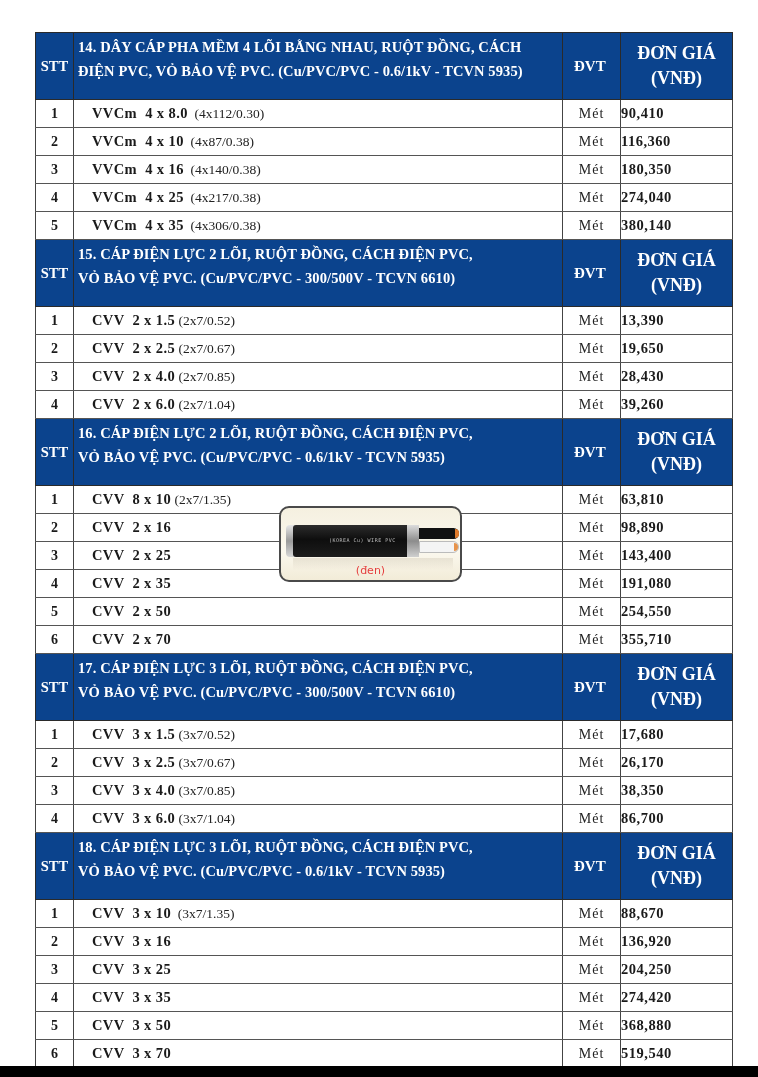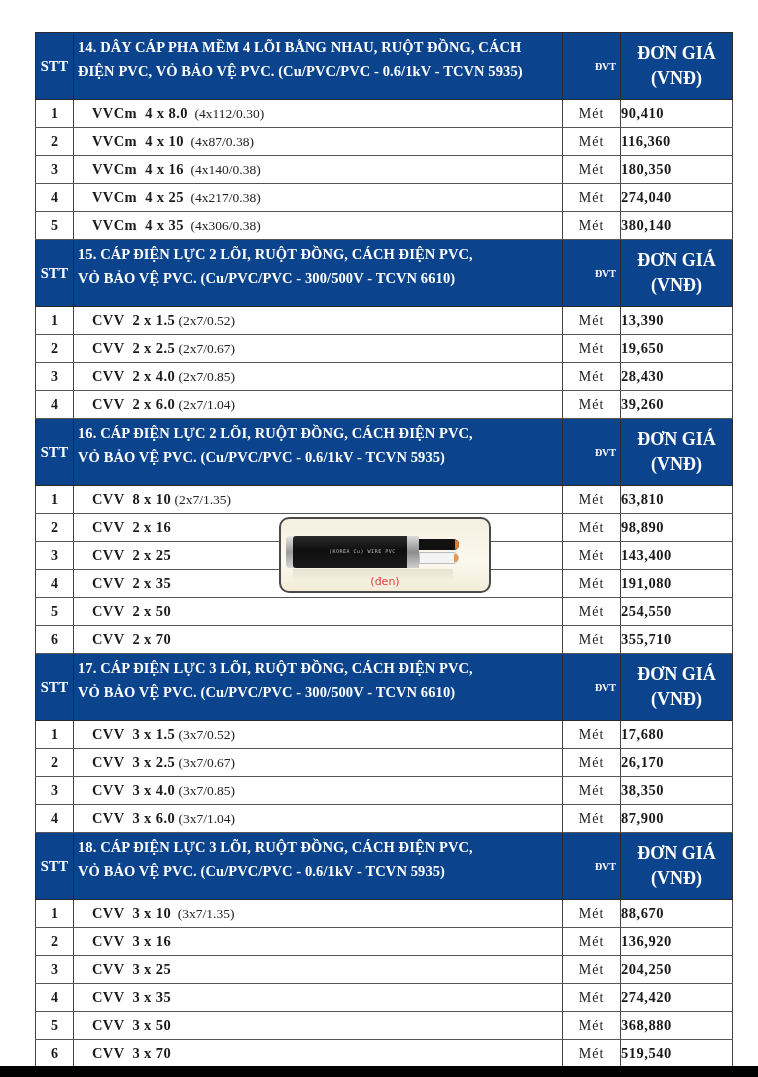--- a/index.html
+++ b/index.html
@@ -26,34 +26,34 @@
     background: #0b438d; color: #ffffff;
     font-weight: bold; font-family: "Liberation Serif", "DejaVu Serif", serif;
     height: 56px; border-color: #2a2a2a;
   }
   .sec-head.first th { height: 54px; }
   .sec-head th.h-stt { font-size: 14.5px; text-align: center; padding: 0; }
   .sec-head th.h-title {
     text-align: left; font-size: 14.5px; line-height: 24px;
     padding: 2px 4px 16px 4px; letter-spacing: 0.1px; white-space: nowrap; overflow: hidden;
   }
-  .sec-head th.h-dvt { font-size: 10px; text-align: right; padding: 4px; }
+  .sec-head th.h-dvt { font-size: 15px; text-align: left; padding: 11px; }
   .sec-head th.h-price { font-size: 18px; text-align: center; line-height: 25px; padding: 0; }
 
   .row td { height: 28px; font-size: 13.5px; vertical-align: middle; }
   .row td.stt { text-align: center; font-weight: bold; font-family: "Liberation Serif", serif; font-size: 14px; }
   .row td.desc { padding-left: 18px; white-space: nowrap; overflow: visible; }
   .row td.desc .code { font-weight: bold; font-family: "Liberation Serif", serif; font-size: 14.5px; letter-spacing: 0.4px; white-space: pre; }
   .row td.desc .spec { font-family: "Liberation Serif", serif; font-size: 13.5px; color: #222; white-space: pre; }
   .row td.dvt { text-align: center; font-family: "Liberation Serif", serif; font-size: 14px; letter-spacing: 1px; color: #222; }
   .row td.price { padding-right: 3px; font-weight: bold; font-family: "Liberation Serif", serif; font-size: 14.5px; letter-spacing: 0.5px; }
 
   
   .product-image {
-    position: absolute; left: 279px; top: 517px; width: 212px; height: 76px;
+    position: absolute; left: 279px; top: 506px; width: 183px; height: 76px;
     border: 2px solid #4a4a4a; border-radius: 10px;
     background: linear-gradient(180deg, #f5f0e0 0%, #fbf8ee 60%, #f2ecd8 100%);
     overflow: hidden;
   }
   .product-image .cable-body {
     position: absolute; left: 12px; top: 17px; width: 118px; height: 32px;
     background: linear-gradient(180deg, #2c2c2c 0%, #0e0e0e 45%, #1c1c1c 100%);
     border-radius: 3px;
   }
   .product-image .cable-end-left {
@@ -272,21 +272,21 @@
         <tr class="row">
           <td class="stt">3</td>
           <td class="desc"><span class="code">CVV  3 x 4.0</span><span class="spec"> (3x7/0.85)</span></td>
           <td class="dvt">Mét</td>
           <td class="price">38,350</td>
         </tr>
         <tr class="row">
           <td class="stt">4</td>
           <td class="desc"><span class="code">CVV  3 x 6.0</span><span class="spec"> (3x7/1.04)</span></td>
           <td class="dvt">Mét</td>
-          <td class="price">87,900</td>
+          <td class="price">86,700</td>
         </tr>
         <tr class="sec-head">
           <th class="h-stt">STT</th>
           <th class="h-title">
             <div>18. CÁP ĐIỆN LỰC 3 LÕI, RUỘT ĐỒNG, CÁCH ĐIỆN PVC,</div>
             <div>VỎ BẢO VỆ PVC. (Cu/PVC/PVC - 0.6/1kV - TCVN 5935)</div>
           </th>
           <th class="h-dvt">ĐVT</th>
           <th class="h-price">
             <div>ĐƠN GIÁ</div>

